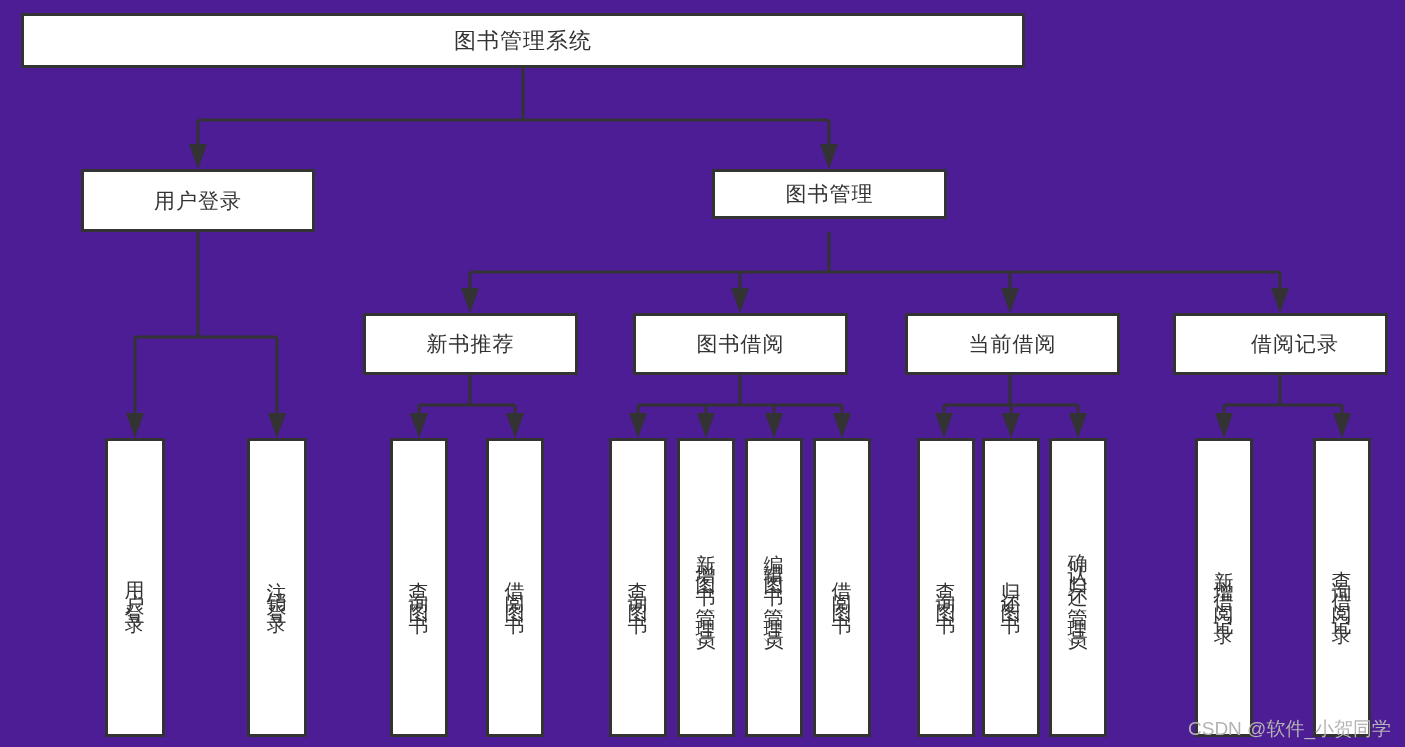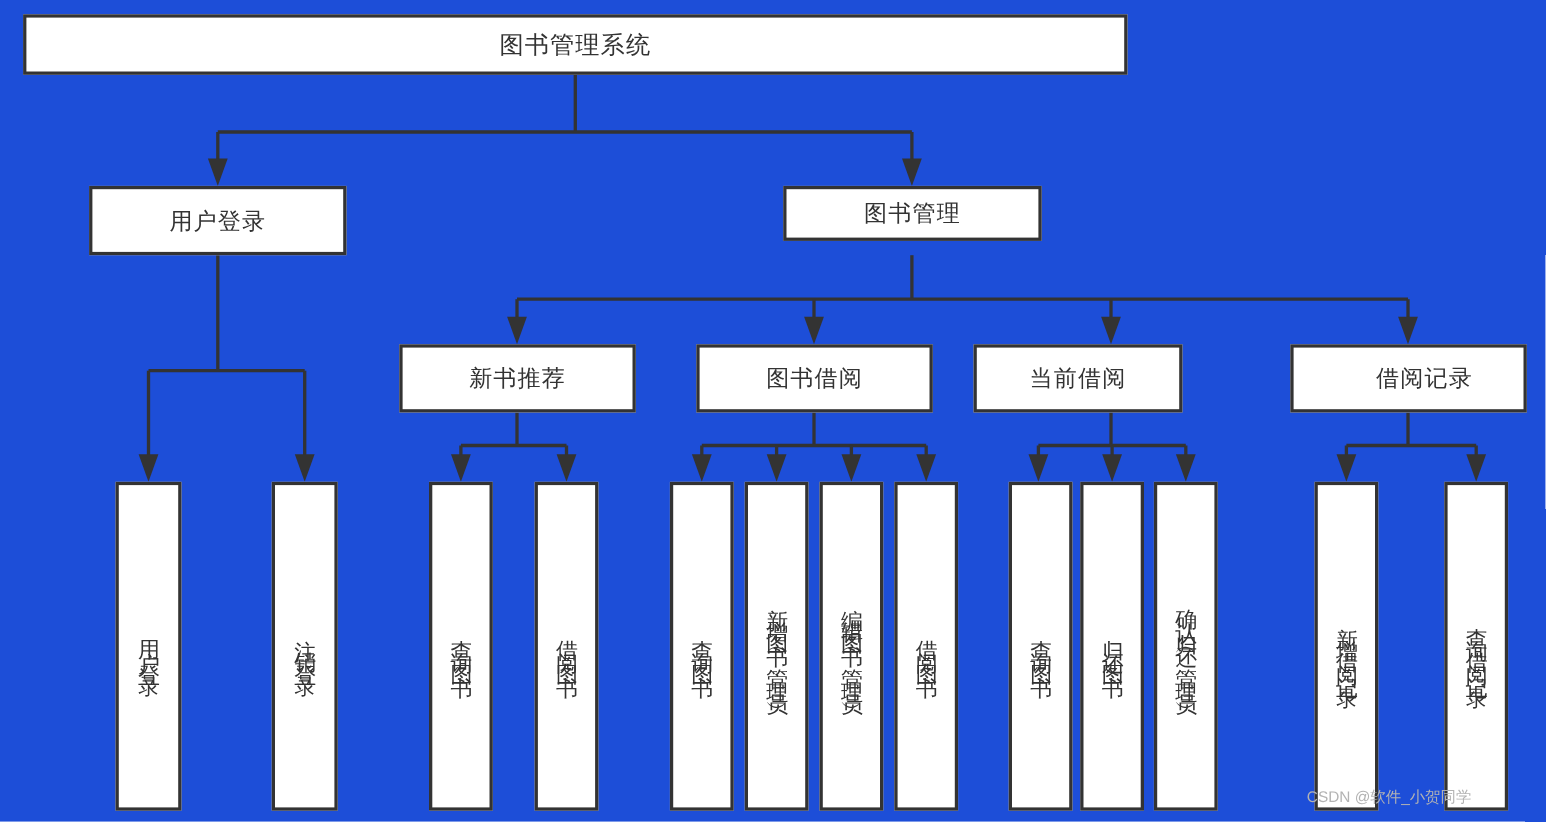--- a/index.html
+++ b/index.html
@@ -5,21 +5,21 @@
   html, body {
     margin: 0;
     padding: 0;
     background: #ffffff;
     font-family: "Liberation Sans", sans-serif;
   }
   .canvas {
     position: relative;
     width: 1405px;
     height: 747px;
-    background: #1d4ed8;
+    background: #4c1d95;
     overflow: hidden;
   }
   .connectors {
     position: absolute;
     left: 0;
     top: 0;
     z-index: 1;
   }
   .node {
     position: absolute;
@@ -46,21 +46,21 @@
     text-orientation: mixed;
     font-size: 20px;
     line-height: 1;
     letter-spacing: 11px;
     white-space: nowrap;
   }
   .watermark {
     position: absolute;
     left: 1188px;
     top: 716px;
-    font-size: 14px;
+    font-size: 19px;
     color: #b3b3b3;
     white-space: nowrap;
     z-index: 3;
   }
 </style>
 </head>
 <body>
 
 <div class="canvas">
 
@@ -140,21 +140,21 @@
   <div class="node hbox" style="left:712px; top:169px; width:235px; height:50px;">
     <span>图书管理</span>
   </div>
 
   <div class="node hbox" style="left:633px; top:313px; width:215px; height:62px;">
     <span>图书借阅</span>
   </div>
   <div class="node hbox" style="left:363px; top:313px; width:215px; height:62px;">
     <span>新书推荐</span>
   </div>
-  <div class="node hbox" style="left:885px; top:313px; width:190px; height:62px;">
+  <div class="node hbox" style="left:905px; top:313px; width:215px; height:62px;">
     <span>当前借阅</span>
   </div>
   <div class="node hbox" style="left:1173px; top:313px; width:215px; height:62px;padding-left:29px;">
     <span>借阅记录</span>
   </div>
 
   <div class="node vbox" style="left:105px; top:438px; width:60px; height:299px;">
     <span>用户登录</span>
   </div>
   <div class="node vbox" style="left:247px; top:438px; width:60px; height:299px;">

